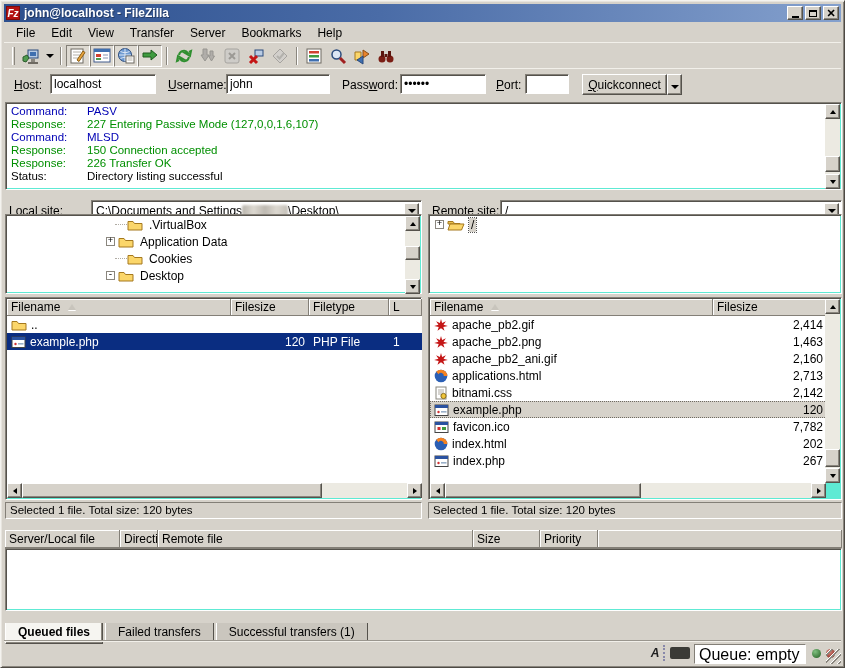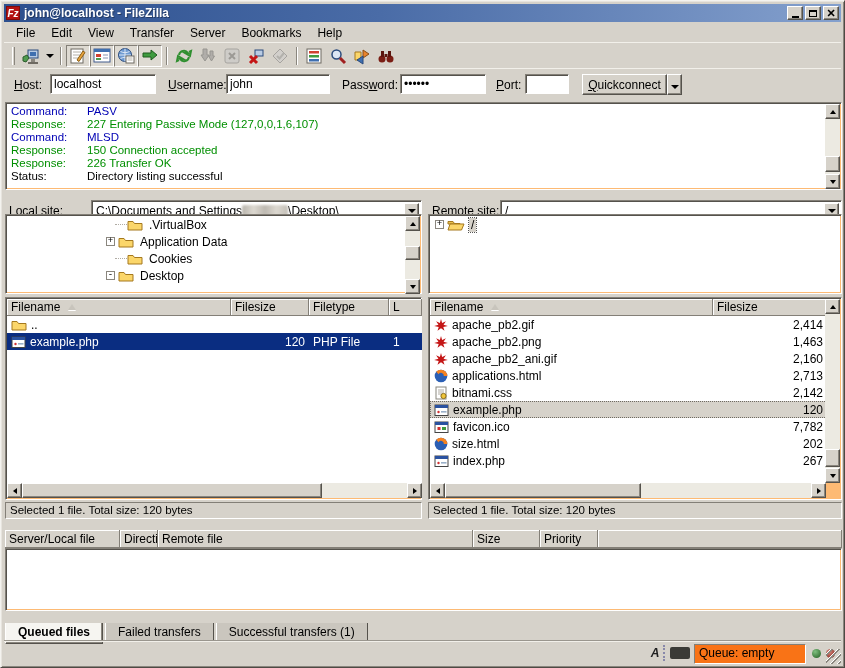--- a/index.html
+++ b/index.html
@@ -4,21 +4,21 @@
 <style>
   * { margin:0; padding:0; box-sizing:border-box; }
   html,body { width:845px; height:668px; }
   body { font-family:"Liberation Sans", sans-serif; font-size:12px; color:#000; background:#d6d2ca; }
   #window { position:relative; width:845px; height:668px; background:#d6d2ca;
     border:1px solid #f4f3ef; border-right-color:#4e4a44; border-bottom-color:#4e4a44;
     box-shadow: inset 1px 1px 0 #e7e4de, inset -1px -1px 0 #8a867e; overflow:hidden; }
 
   
   .bevel-in  { border:1px solid #837f77; border-right-color:#fff; border-bottom-color:#fff;
-               box-shadow: inset 1px 1px 0 #55524c; background:#fdba74; }
+               box-shadow: inset 1px 1px 0 #55524c; background:#5eead4; }
   .bevel-out { border:1px solid #fff; border-right-color:#55524c; border-bottom-color:#55524c;
                box-shadow: inset -1px -1px 0 #8a867e; background:#d6d2ca; }
 
   
   .titlebar { position:absolute; left:3px; top:3px; right:3px; height:18px;
     background:linear-gradient(90deg,#2c4f8e 0%,#4a6ca7 45%,#84a0cd 100%);
     display:flex; align-items:center; padding:0 2px; }
   .app-logo { width:14px; height:14px; background:#b41212; color:#fff; font-weight:bold;
     font-size:10px; line-height:14px; text-align:center; margin-right:4px; font-style:italic;
     border:1px solid #7d0c0c; }
@@ -133,22 +133,22 @@
 
   
   .statusbar { position:absolute; left:3px; right:3px; bottom:3px; height:24px;
     border-top:1px solid #9a968e; box-shadow:0 1px 0 #f2f0ea inset; }
   .sb-icon { position:absolute; top:4px; width:16px; height:16px; display:flex; align-items:center; justify-content:center; }
   .ascii-ind { left:645px; font-weight:bold; font-style:italic; font-size:12px; color:#222;
     border-right:2px dotted #88a; padding-right:2px; }
   .speed-badge { left:666px; width:20px; height:12px; top:6px; background:#3a3a36; border-radius:2px;
     color:#d8d4cc; font-size:7px; letter-spacing:.5px; text-align:center; line-height:12px;
     font-family:"Liberation Mono",monospace; }
-  .queue-status { position:absolute; left:690px; top:3px; width:112px; height:20px; background:#f97316;
-    border:1px solid #837f77; border-right-color:#fff; border-bottom-color:#fff; padding:1px 4px; font-size:12px; }
+  .queue-status { position:absolute; left:690px; top:3px; width:112px; height:20px; background:#ffffff;
+    border:1px solid #837f77; border-right-color:#fff; border-bottom-color:#fff; padding:1px 4px; font-size:16px; }
   .led { position:absolute; top:8px; width:9px; height:9px; border-radius:50%; }
   .led-green { left:808px; background:radial-gradient(circle at 35% 30%,#7fbf7f,#1f5c1f); }
   .led-red   { left:822px; background:radial-gradient(circle at 35% 30%,#d98a80,#7a1d14); }
   .size-grip { position:absolute; right:0; bottom:0; width:15px; height:15px;
     background:repeating-linear-gradient(135deg, transparent 0 3px, #fff 3px 4px, #8a867e 4px 5px); }
 </style>
 </head>
 <body>
 
 <div id="window">
@@ -595,21 +595,21 @@
           </span>
       </div>
       <div class="frow">
         <span class="fcell" style="width:283px">
             <span class="ficon">
               <svg width="14" height="14" viewBox="0 0 14 14">
                 <circle cx="7" cy="7" r="6.3" fill="#2b5fb4"></circle>
                 <path d="M7 .7 a6.3 6.3 0 0 1 6.3 6.3 L9.8 7 A2.8 2.8 0 0 0 4.6 5.2 L2.2 2.8 A6.3 6.3 0 0 1 7 .7 Z" fill="#f58220"></path>
               </svg>
             </span>
-            <span>size.html</span>
+            <span>index.html</span>
           </span>
         <span class="fcell num" style="flex:1">
             <span>202</span>
           </span>
       </div>
       <div class="frow">
         <span class="fcell" style="width:283px">
             <span class="ficon">
               <svg width="15" height="14" viewBox="0 0 15 14">
                 <rect x="1" y="2" width="13" height="10.5" fill="#fff" stroke="#444"></rect>

